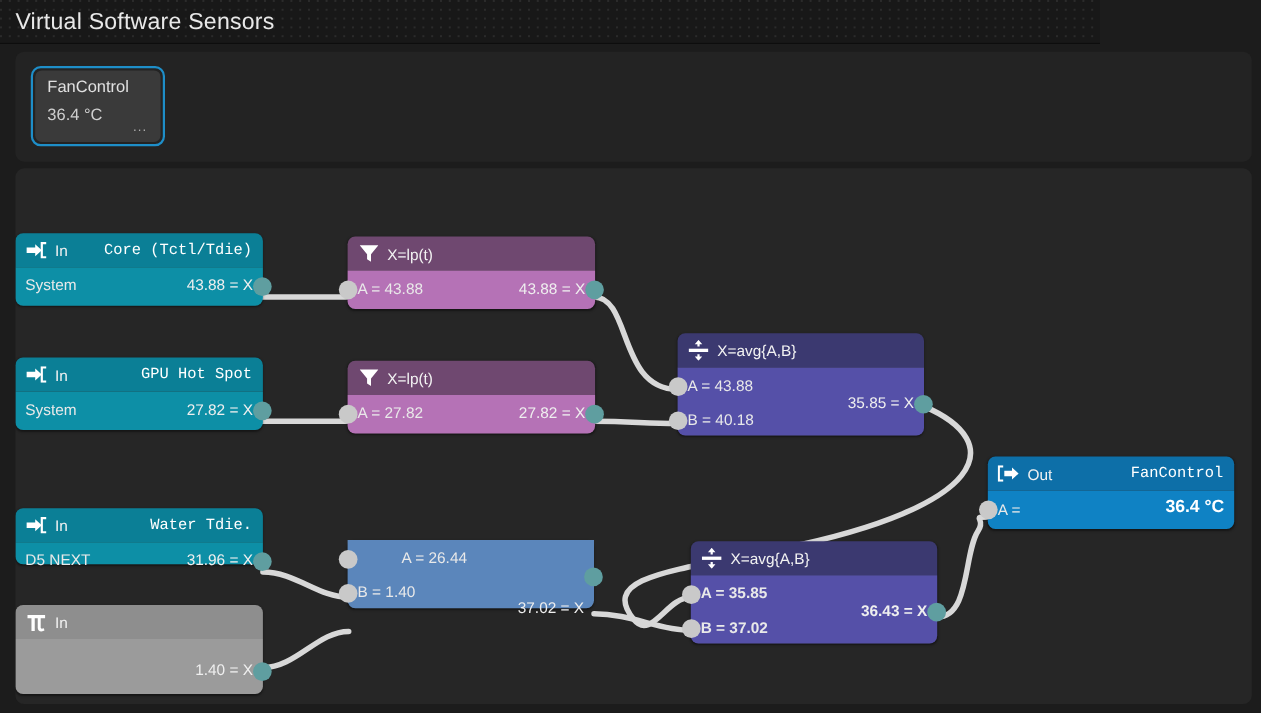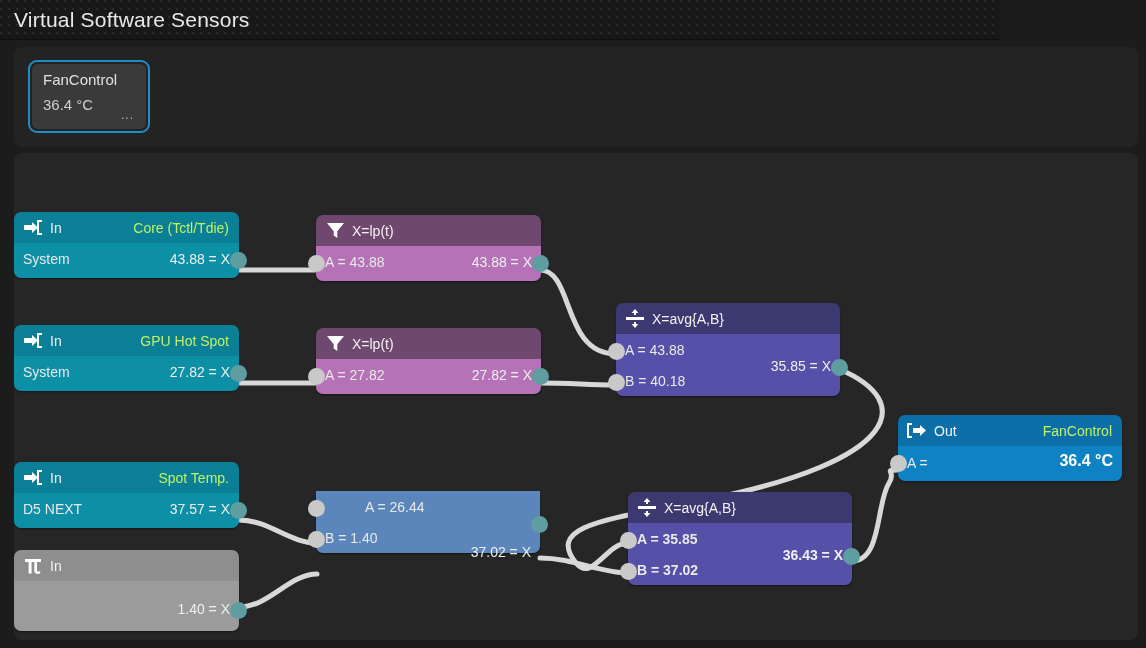--- a/index.html
+++ b/index.html
@@ -72,21 +72,21 @@
     position: absolute; left: 9px; top: 50%; transform: translateY(-50%);
     width: 20px; height: 20px; display: flex; align-items: center; justify-content: center;
   }
   .head-icon svg { display: block; }
   .head-label {
     position: absolute; left: 36px; top: 50%; transform: translateY(-50%);
     font-size: 14px; color: #f2f2f2; white-space: nowrap;
   }
   .head-right {
     position: absolute; right: 10px; top: 50%; transform: translateY(-50%);
-    font-size: 14px; color: #bef264; white-space: nowrap;
+    font-size: 14px; color: #ffffff; white-space: nowrap; font-family: Liberation Mono, monospace;
   }
   .row {
     position: relative; height: 100%;
   }
   .row-left {
     position: absolute; left: 9px; font-size: 14px; color: #e9e9e9; white-space: nowrap;
   }
   .row-right {
     position: absolute; right: 9px; font-size: 14px; color: #efefef; white-space: nowrap;
   }
@@ -199,26 +199,26 @@
 
     <div class="node n-in" style="left:0px; top:309px; width:225px;">
       <div class="node-head">
         <span class="head-icon">
           <svg width="19" height="15" viewBox="0 0 19 15">
               <path fill="#fff" d="M0 5h8V2l6 5.5L8 13v-3H0z"></path>
               <path fill="#fff" d="M13 0h5v2h-3v11h3v2h-5z"></path>
             </svg>
         </span>
         <span class="head-label">In</span>
-        <span class="head-right">Spot Temp.</span>
-      </div>
-      <div class="node-body" style="height:35px;">
+        <span class="head-right">Water Tdie.</span>
+      </div>
+      <div class="node-body" style="height:20px;">
         <div class="row">
           <span class="row-left" style="top:8px;">D5 NEXT</span>
-          <span class="row-right" style="top:8px;">37.57 = X</span>
+          <span class="row-right" style="top:8px;">31.96 = X</span>
           <span class="port out" style="top:9px;"></span>
         </div>
       </div>
     </div>
 
     <div class="node n-pi" style="left:0px; top:397px; width:225px;">
       <div class="node-head">
         <span class="head-icon">
           <svg width="19" height="18" viewBox="0 0 19 18">
               <path fill="#fff" d="M1 2h16v3h-4v8.2c0 .9.4 1.3 1.1 1.3.6 0 1-.2 1.4-.6l1 2.1c-.8.6-1.7 1-2.9 1-2 0-3.3-1.2-3.3-3.4V5H7.6v11.6h-3V5H1z"></path>

